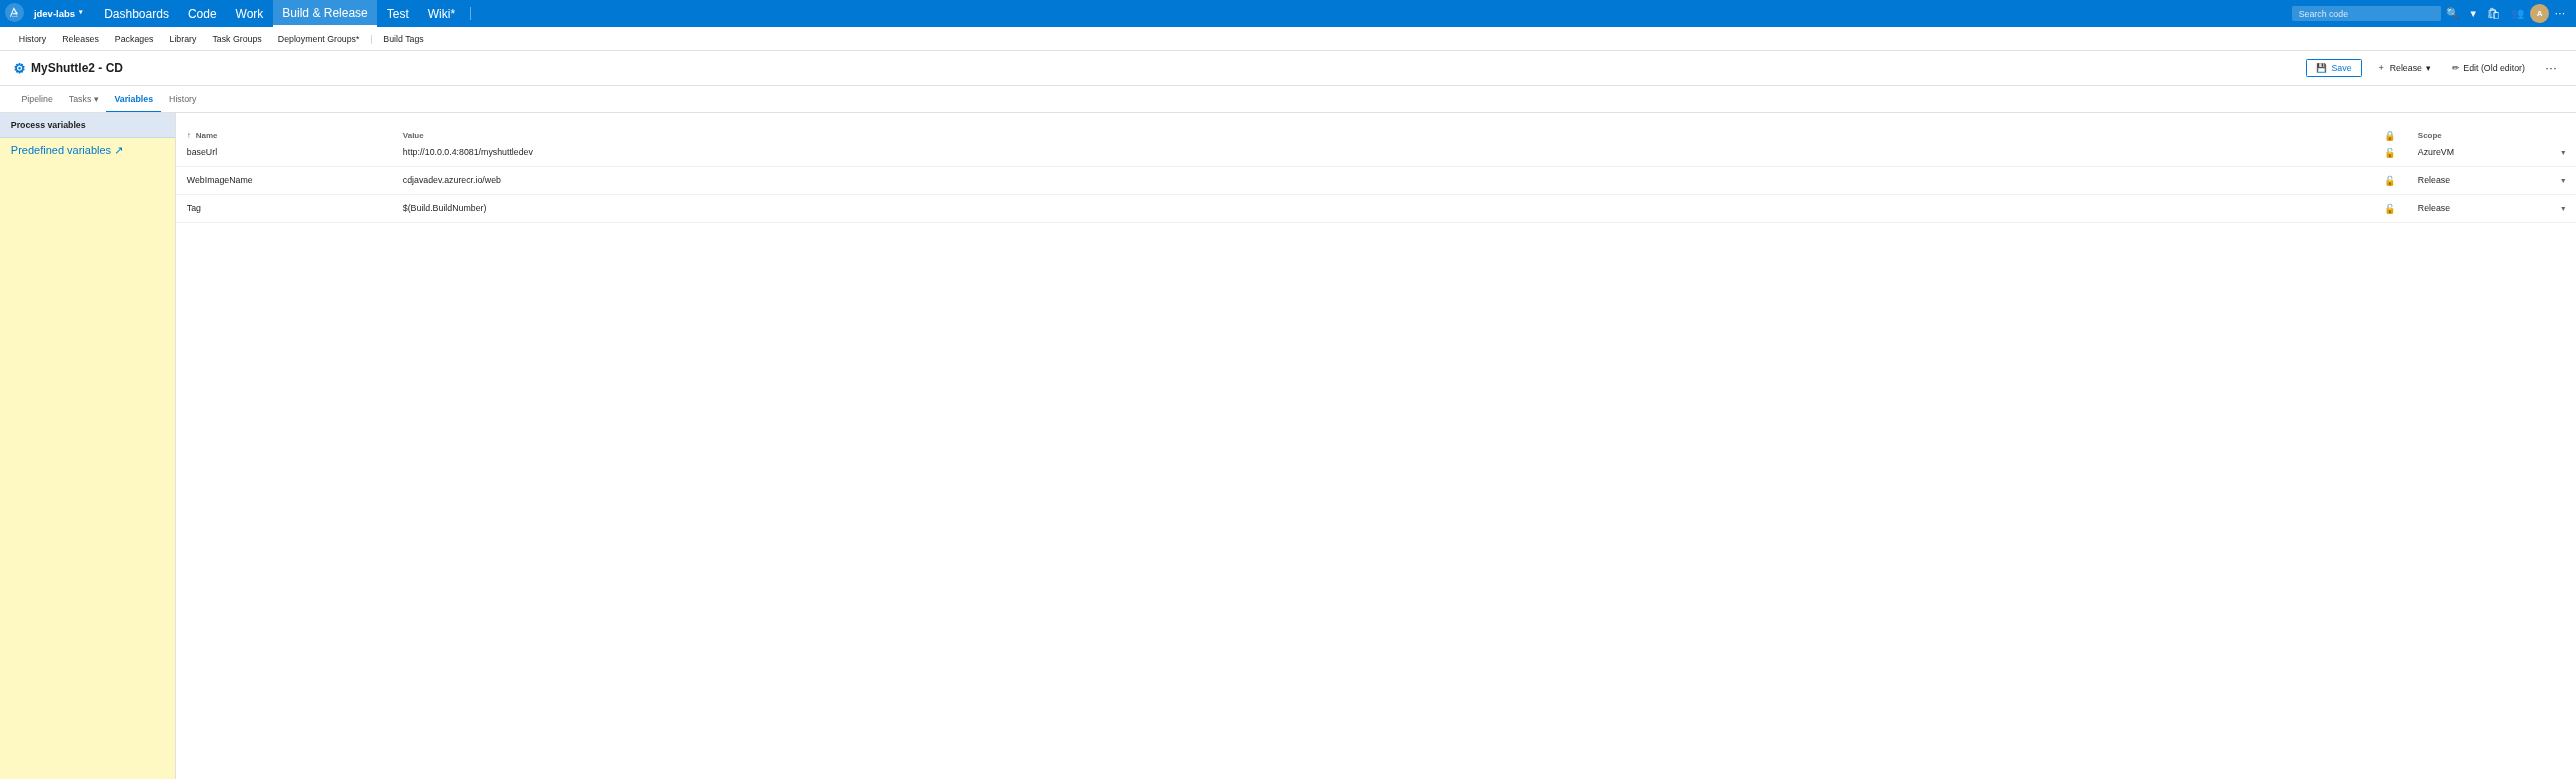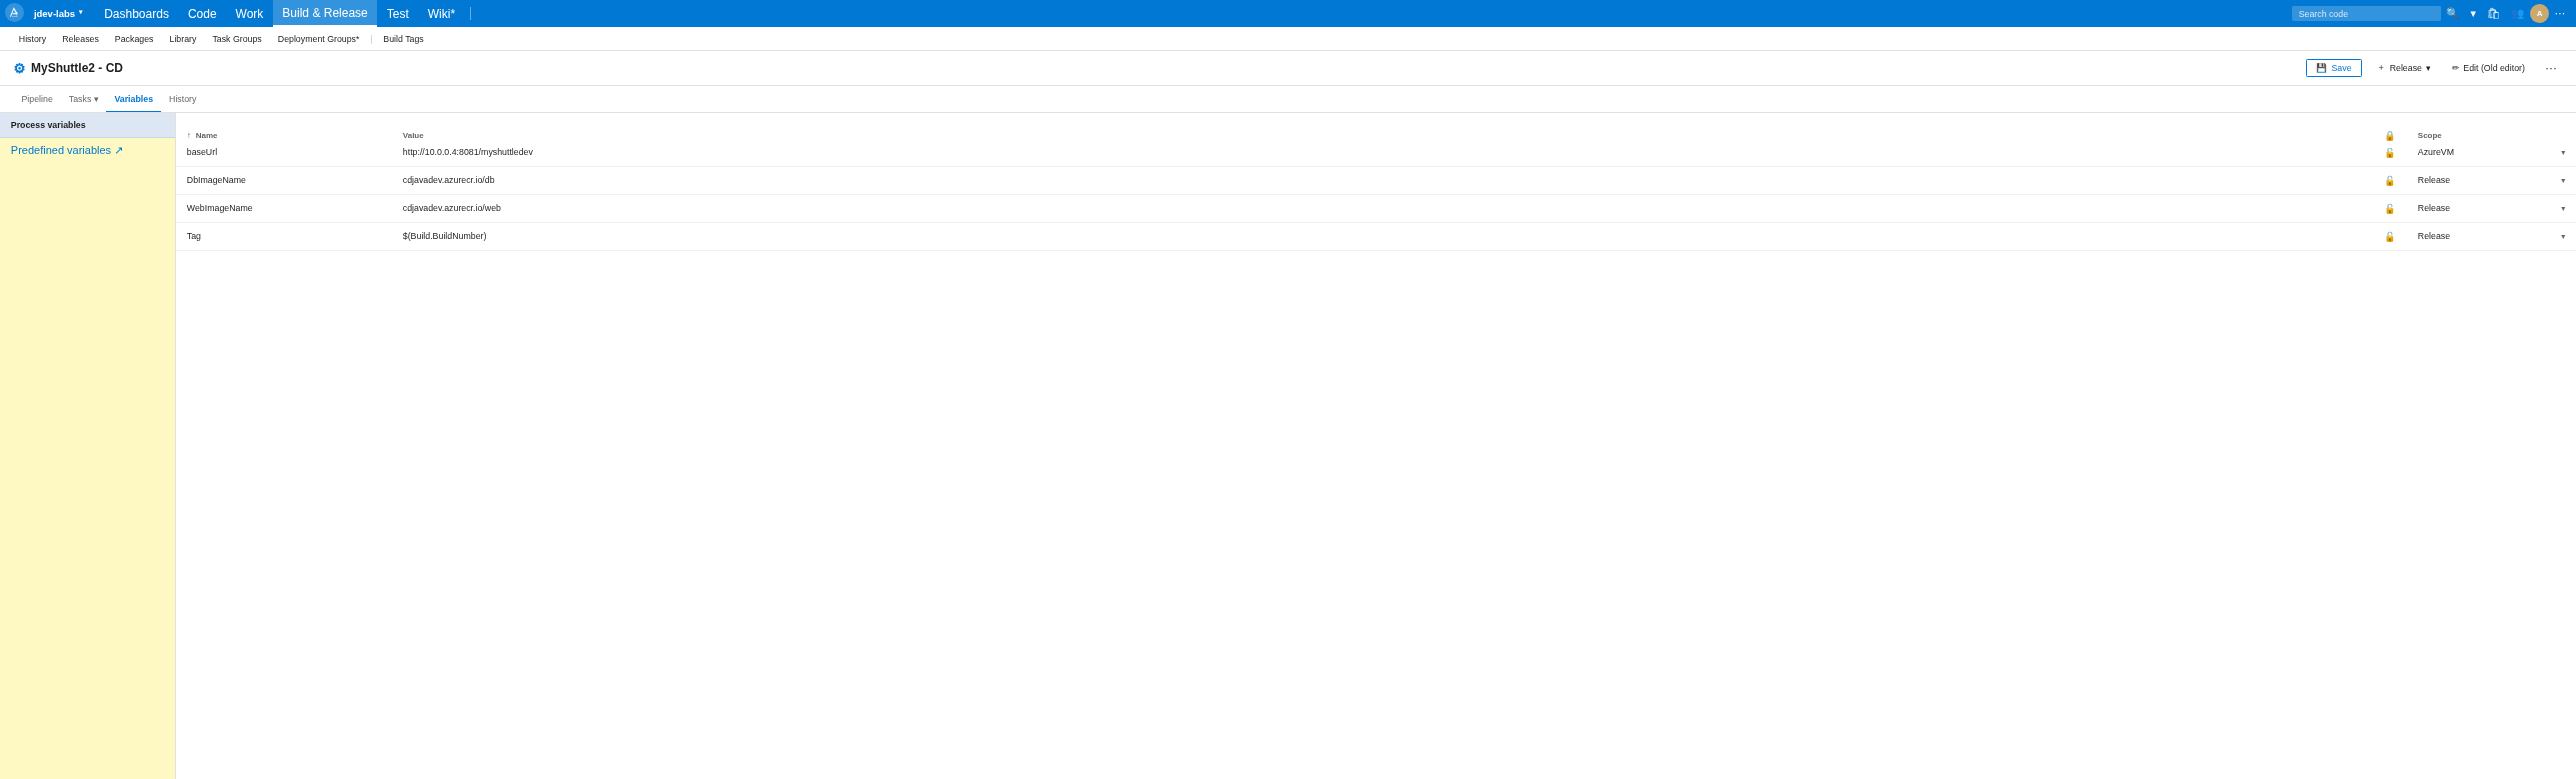--- a/index.html
+++ b/index.html
@@ -416,31 +416,20 @@
     <td contenteditable="false" style="">http://10.0.0.4:8081/myshuttledev</td>
     <td class="col-lock">
       <span class="lock-icon">🔓</span>
     </td>
     <td class="col-scope">AzureVM</td>
     <td class="col-dropdown">
       <span class="dropdown-icon">▾</span>
     </td>
   </tr>
           <tr>
-    <td class="col-name">DbImageName</td>
-    <td contenteditable="false" style="">cdjavadev.azurecr.io/db</td>
-    <td class="col-lock">
-      <span class="lock-icon">🔓</span>
-    </td>
-    <td class="col-scope">Release</td>
-    <td class="col-dropdown">
-      <span class="dropdown-icon">▾</span>
-    </td>
-  </tr>
-          <tr>
     <td class="col-name">WebImageName</td>
     <td contenteditable="false" style="">cdjavadev.azurecr.io/web</td>
     <td class="col-lock">
       <span class="lock-icon">🔓</span>
     </td>
     <td class="col-scope">Release</td>
     <td class="col-dropdown">
       <span class="dropdown-icon">▾</span>
     </td>
   </tr>

